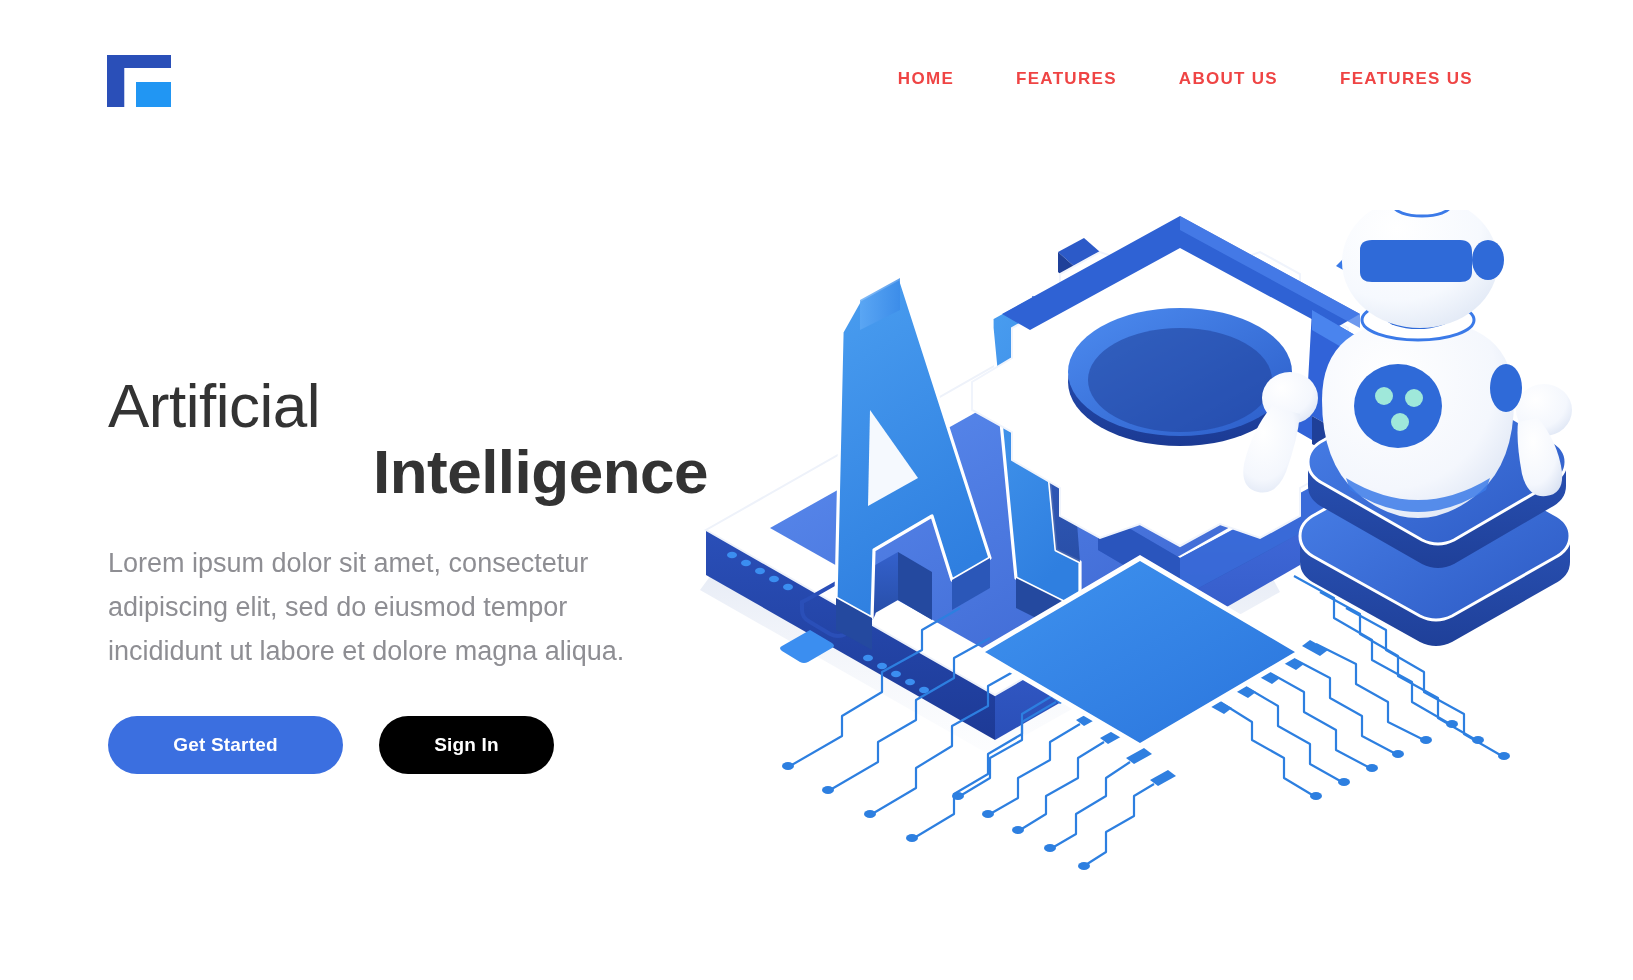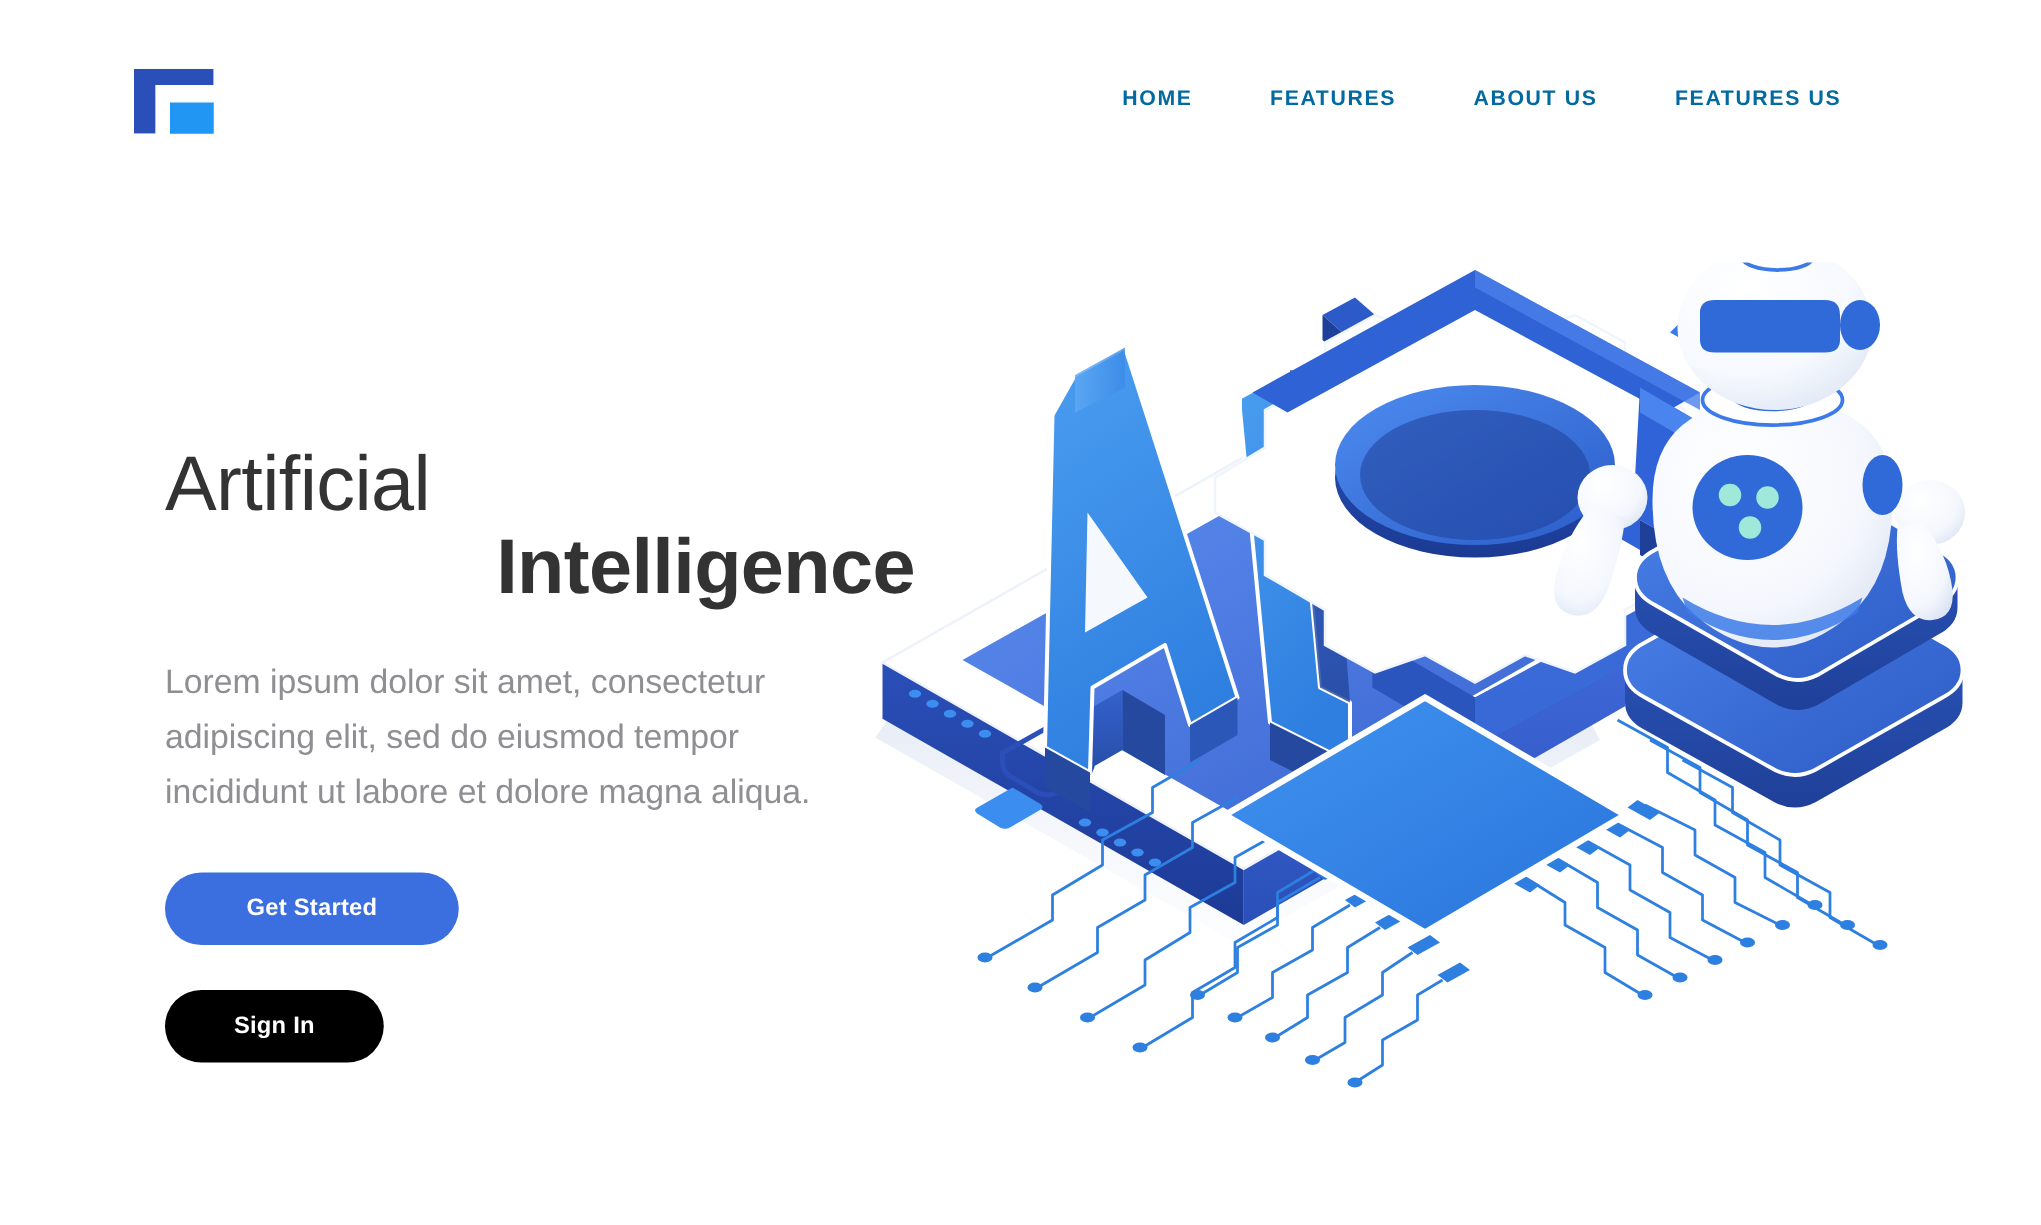--- a/index.html
+++ b/index.html
@@ -62,36 +62,35 @@
     right: 160px;
     top: 63px;
     display: flex;
     align-items: center;
     gap: 0;
   }
   .nav-item {
     font-size: 17px;
     font-weight: bold;
     letter-spacing: 1.3px;
-    color: #0369a1;
+    color: #ef4444;
     text-decoration: none;
     white-space: nowrap;
     cursor: pointer;
     padding: 6px 0;
     margin-left: 62px;
   }
   .nav-item:first-child { margin-left: 0; }
 
   
   .hero-left {
     position: absolute;
     left: 108px;
-    top: 355px;
+    top: 373px;
     width: 600px;
-    margin-left: 24px;
   }
   .headline {
     font-size: 62px;
     line-height: 1.06;
     color: #333333;
     letter-spacing: -0.5px;
   }
   .headline .line1 { font-weight: 400; display: block; }
   .headline .line2 { font-weight: bold; display: block; text-align: right; }
 
@@ -101,21 +100,20 @@
     line-height: 1.62;
     color: #8e8e93;
     max-width: 520px;
     font-weight: 400;
   }
 
   .cta-row {
     margin-top: 42px;
     display: flex;
     gap: 36px;
-    flex-direction: column;
   }
   .btn {
     border: none;
     border-radius: 40px;
     color: #ffffff;
     font-size: 19px;
     font-weight: bold;
     cursor: pointer;
     font-family: "Liberation Sans", sans-serif;
     letter-spacing: 0.2px;

